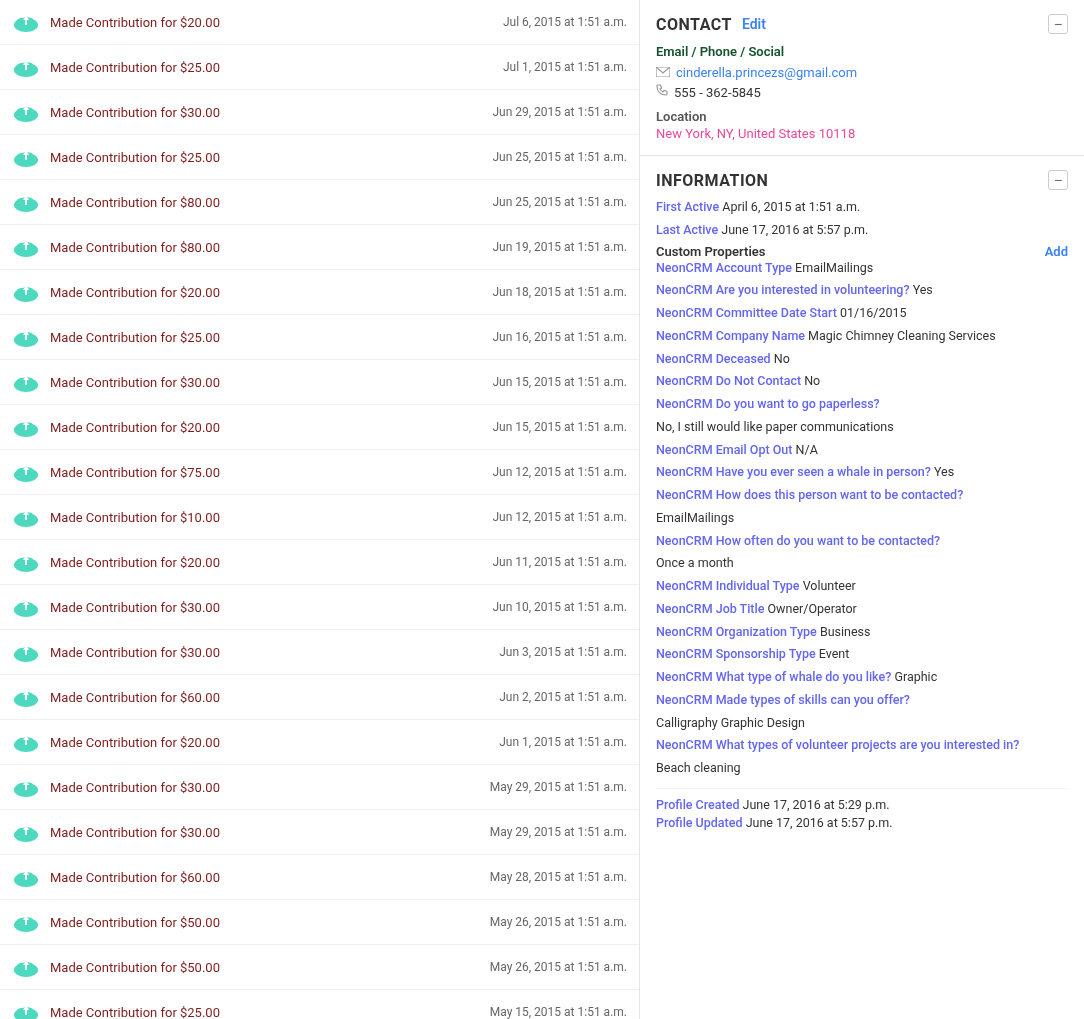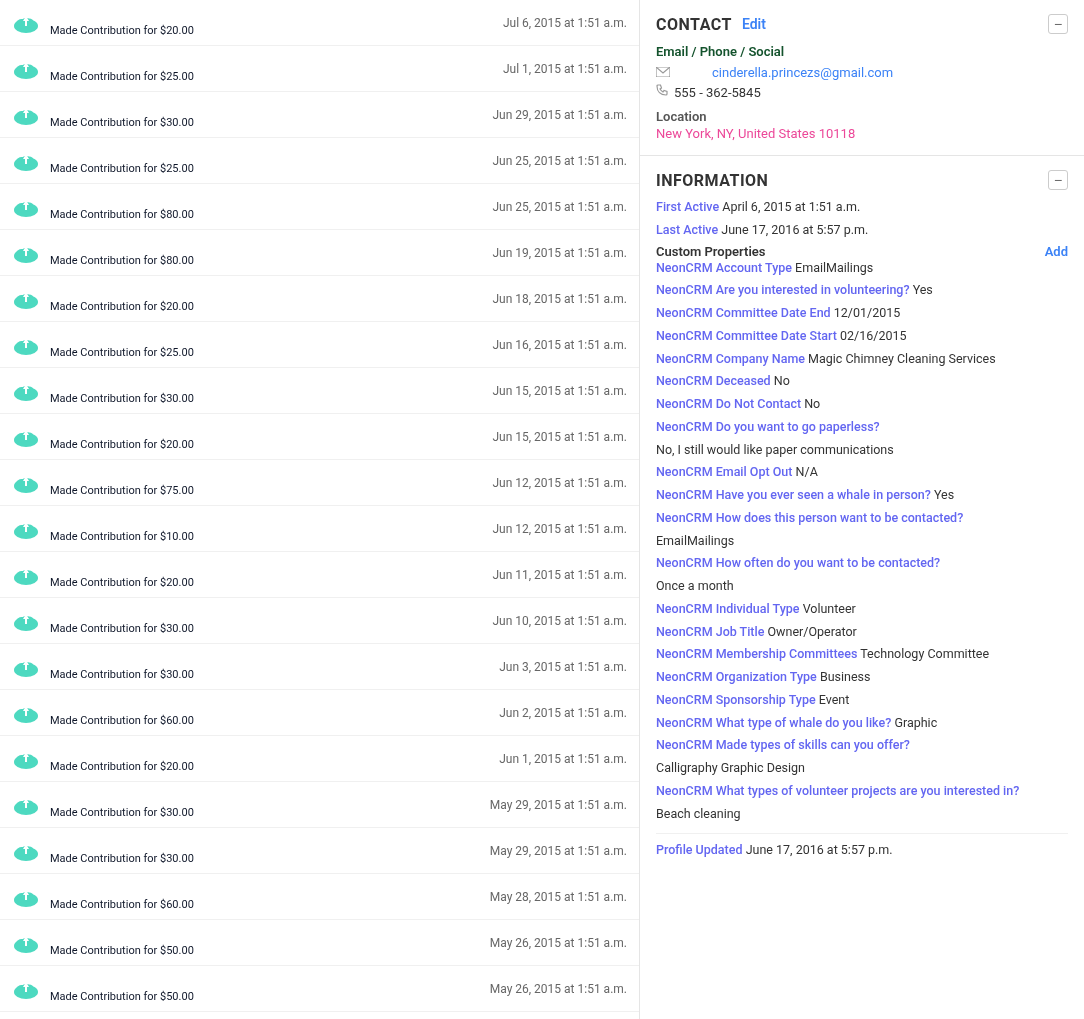--- a/index.html
+++ b/index.html
@@ -34,23 +34,22 @@
       width: 28px;
       height: 28px;
       margin-right: 10px;
       flex-shrink: 0;
       display: flex;
       align-items: center;
       justify-content: center;
     }
     .activity-text {
       flex: 1;
-      color: #0f172a;
-      font-size: 11px;
-      margin-top: 16px;
+      color: #7f1d1d;
+      font-size: 13px;
     }
     .activity-date {
       color: #666;
       font-size: 12px;
       text-align: right;
       white-space: nowrap;
     }
 
     
     .right-panel {
@@ -101,21 +100,20 @@
     .contact-subtitle {
       font-size: 13px;
       font-weight: 600;
       color: #14532d;
       margin-bottom: 6px;
     }
     .contact-email-row {
       display: flex;
       align-items: center;
       margin-bottom: 4px;
-      gap: 36px;
     }
     .contact-email-row .email-icon {
       margin-right: 6px;
       color: #999;
     }
     .email-link {
       color: #3b82f6;
       text-decoration: none;
       font-size: 13px;
     }
@@ -622,46 +620,48 @@
       </div>
 
       <div class="custom-props-header">
         <span class="custom-props-title">Custom Properties</span>
         <a class="add-link">Add</a>
       </div>
 
       <div id="custom-properties-list">
           <div class="info-row"><span class="info-label">NeonCRM Account Type</span><span class="info-value"> EmailMailings</span></div>
           <div class="info-row"><span class="info-label">NeonCRM Are you interested in volunteering?</span><span class="info-value"> Yes</span></div>
-          <div class="info-row"><span class="info-label">NeonCRM Committee Date End</span><span class="info-value"> 12/01/2015</span></div>
-          <div class="info-row"><span class="info-label">NeonCRM Committee Date Start</span><span class="info-value"> 02/16/2015</span></div>
+          <div class="info-row"><span class="info-label">NeonCRM Committee Date Start</span><span class="info-value"> 01/16/2015</span></div>
           <div class="info-row"><span class="info-label">NeonCRM Company Name</span><span class="info-value"> Magic Chimney Cleaning Services</span></div>
           <div class="info-row"><span class="info-label">NeonCRM Deceased</span><span class="info-value"> No</span></div>
           <div class="info-row"><span class="info-label">NeonCRM Do Not Contact</span><span class="info-value"> No</span></div>
           <div class="info-row"><span class="info-label">NeonCRM Do you want to go paperless?</span></div>
           <div class="info-row"><span class="info-value">No, I still would like paper communications</span></div>
           <div class="info-row"><span class="info-label">NeonCRM Email Opt Out</span><span class="info-value"> N/A</span></div>
           <div class="info-row"><span class="info-label">NeonCRM Have you ever seen a whale in person?</span><span class="info-value"> Yes</span></div>
           <div class="info-row"><span class="info-label">NeonCRM How does this person want to be contacted?</span></div>
           <div class="info-row"><span class="info-value">EmailMailings</span></div>
           <div class="info-row"><span class="info-label">NeonCRM How often do you want to be contacted?</span></div>
           <div class="info-row"><span class="info-value">Once a month</span></div>
           <div class="info-row"><span class="info-label">NeonCRM Individual Type</span><span class="info-value"> Volunteer</span></div>
           <div class="info-row"><span class="info-label">NeonCRM Job Title</span><span class="info-value"> Owner/Operator</span></div>
-          <div class="info-row"><span class="info-label">NeonCRM Membership Committees</span><span class="info-value"> Technology Committee</span></div>
           <div class="info-row"><span class="info-label">NeonCRM Organization Type</span><span class="info-value"> Business</span></div>
           <div class="info-row"><span class="info-label">NeonCRM Sponsorship Type</span><span class="info-value"> Event</span></div>
           <div class="info-row"><span class="info-label">NeonCRM What type of whale do you like?</span><span class="info-value"> Graphic</span></div>
           <div class="info-row"><span class="info-label">NeonCRM Made types of skills can you offer?</span></div>
           <div class="info-row"><span class="info-value">Calligraphy Graphic Design</span></div>
           <div class="info-row"><span class="info-label">NeonCRM What types of volunteer projects are you interested in?</span></div>
           <div class="info-row"><span class="info-value">Beach cleaning</span></div>
         </div>
 
       <div class="profile-dates">
         <div class="profile-date-row">
+          <span class="profile-date-label">Profile Created</span>
+          <span class="profile-date-value"> </span><span class="profile-date-value">June 17, 2016 at 5:29 p.m.</span>
+        </div>
+        <div class="profile-date-row">
           <span class="profile-date-label">Profile Updated</span>
           <span class="profile-date-value"> </span><span class="profile-date-value">June 17, 2016 at 5:57 p.m.</span>
         </div>
       </div>
     </div>
   </div>
 </div>
 
 </body></html>

